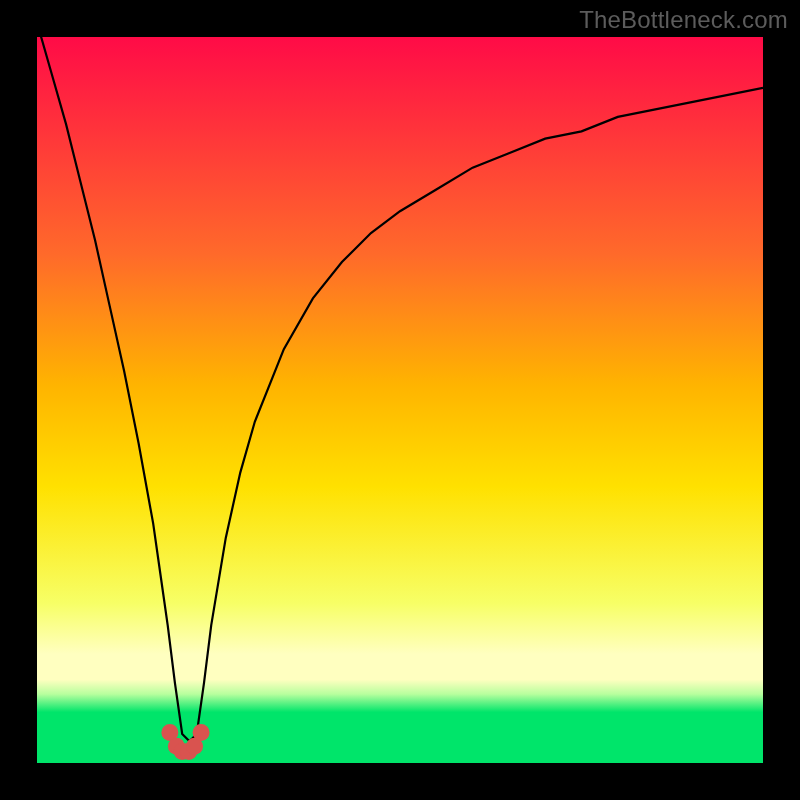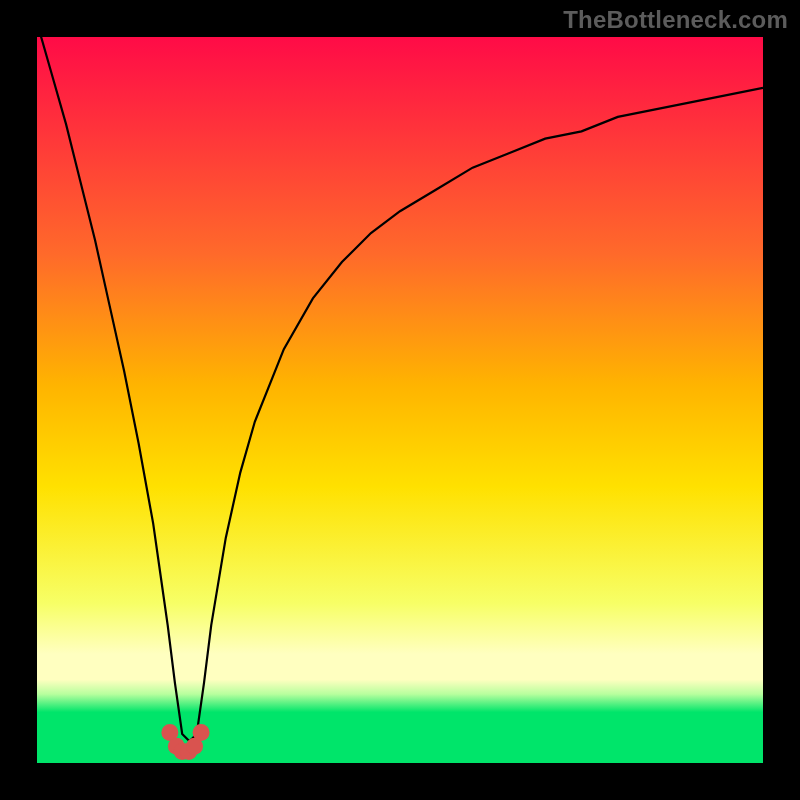--- a/index.html
+++ b/index.html
@@ -24,21 +24,21 @@
     width: 726px;
     height: 726px;
     overflow: hidden;
   }
   .watermark {
     position: absolute;
     top: 6px;
     right: 12px;
     color: #5c5c5c;
     font-size: 24px;
-    font-weight: 700;
+    font-weight: 400;
     letter-spacing: 0.2px;
   }
   svg { display: block; }
 </style>
 </head>
 <body>
 
 <div class="frame">
   <div class="plot">
     <svg id="chart-svg" width="726" height="726" viewBox="0 0 726 726">

